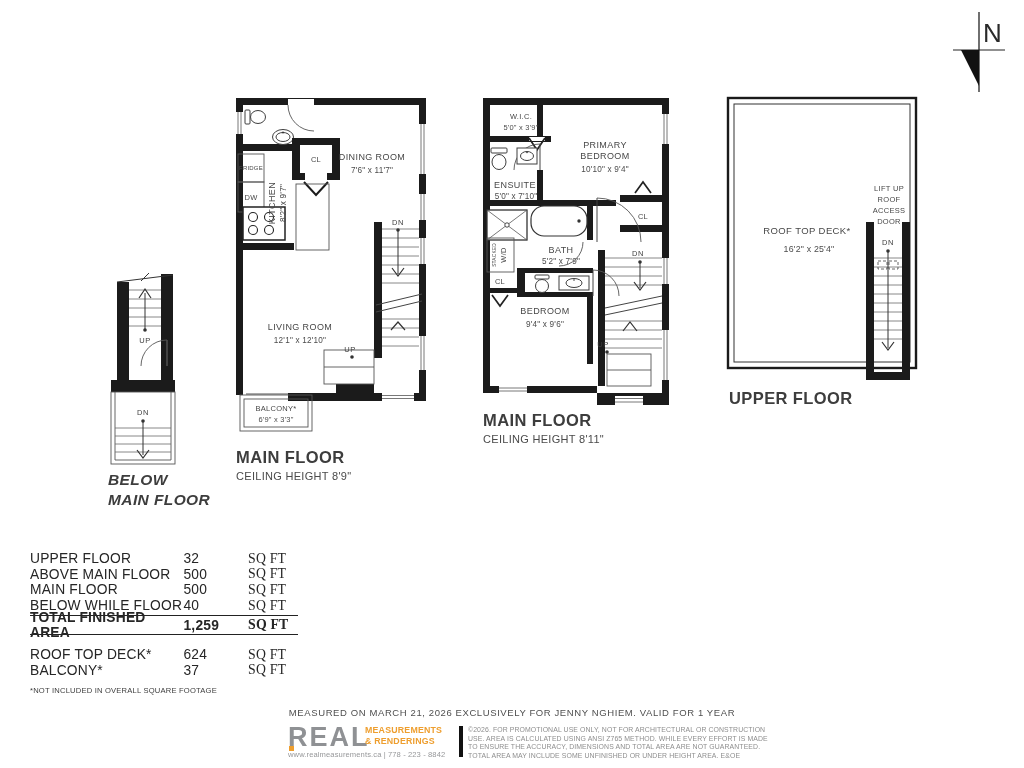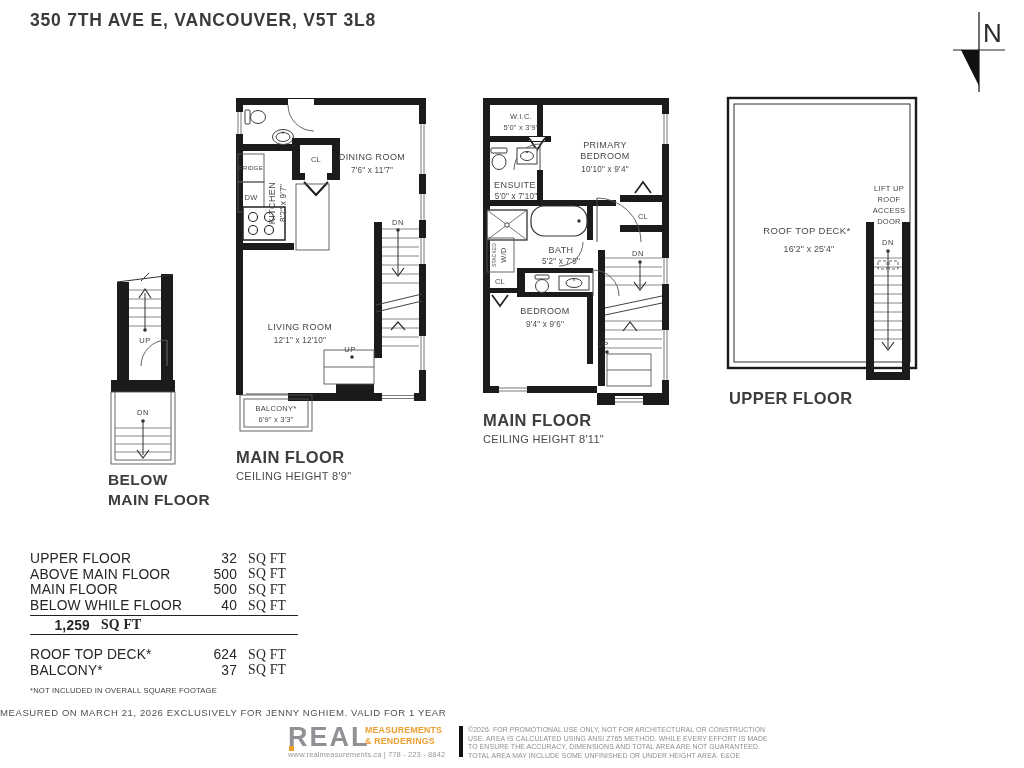--- a/index.html
+++ b/index.html
@@ -7,58 +7,57 @@
          font-family:"Liberation Sans","DejaVu Sans",sans-serif;}
   .abs{position:absolute;}
   
   #address{left:30px;top:10px;font-size:17.5px;font-weight:bold;color:#3a3a3a;letter-spacing:.8px;}
   
   .plan-name{color:#3d3d3d;font-weight:600;font-size:16.5px;letter-spacing:.4px;}
   .plan-ceiling{color:#4a4a4a;font-weight:400;font-size:11px;letter-spacing:.3px;margin-top:3px;}
   #label-main-left{left:236px;top:448px;}
   #label-main-mid{left:483px;top:411px;}
   #label-upper{left:729px;top:389px;}
-  #label-below{left:108px;top:470px;line-height:19.5px;font-size:15.5px;font-weight:600;color:#3d3d3d;letter-spacing:.4px;}
+  #label-below{left:108px;top:470px;line-height:19.5px;font-size:15.5px;font-weight:600;color:#3d3d3d;letter-spacing:.4px;font-style:italic;}
   
   svg text{font-family:"Liberation Sans","DejaVu Sans",sans-serif;}
   .room{font-size:9px;fill:#474747;letter-spacing:.4px;text-anchor:middle;}
   .dims{font-size:8.2px;fill:#4c4c4c;letter-spacing:.2px;text-anchor:middle;}
   .small{font-size:7.5px;fill:#474747;letter-spacing:.3px;text-anchor:middle;}
   .tiny{font-size:6px;fill:#474747;letter-spacing:.2px;text-anchor:middle;}
   .updn{font-size:7.5px;fill:#3f3f3f;letter-spacing:.6px;text-anchor:middle;}
   .wall{fill:#1b1b1b;}
   .thin{stroke:#555;stroke-width:.9;fill:none;}
   .fix{stroke:#3e3e3e;stroke-width:1;fill:#fff;}
   .tread{stroke:#6a6a6a;stroke-width:.8;}
   .arrow{stroke:#333;stroke-width:1.2;fill:none;}
   
   #area-table{left:30px;top:551px;width:268px;color:#262626;}
   .arow{display:flex;height:15.6px;align-items:center;font-size:13.8px;letter-spacing:.2px;}
   .arow .lbl{width:172px;}
-  .arow .val{width:60px;text-align:right;}
+  .arow .val{width:60px;}
   .arow .unit{width:56px;padding-left:11px;font-family:Liberation Serif, serif;}
   .arow.total{font-weight:bold;border-top:1.3px solid #222;border-bottom:1.8px solid #222;height:17.5px;margin-top:2px;}
   .tgap{height:12px;}
   #footnote{font-size:7.6px;color:#3c3c3c;letter-spacing:.2px;margin-top:8px;}
   
-  #measured{left:0;top:707px;width:1024px;text-align:left;font-size:9.5px;color:#4f4f4f;letter-spacing:.6px;}
+  #measured{left:0;top:707px;width:1024px;text-align:center;font-size:9.5px;color:#4f4f4f;letter-spacing:.6px;}
   #logo{left:288px;top:722px;width:172px;height:40px;}
   #logo-wordmark{position:absolute;left:0;top:0;font-size:27px;font-weight:bold;color:#8f9194;letter-spacing:2px;}
   #logo-accent{position:absolute;left:1px;top:24px;width:5px;height:5px;background:#EE9E2E;}
   #logo-sub{position:absolute;left:77px;top:3px;font-size:8.8px;font-weight:bold;color:#EE9E2E;line-height:10.5px;letter-spacing:.2px;}
   #logo-contact{position:absolute;left:0;top:28px;font-size:7.6px;color:#97989a;letter-spacing:.1px;text-align:right;}
   #footer-sep{left:459px;top:726px;width:4px;height:31px;background:#111;}
   #disclaimer{left:468px;top:726px;width:300px;font-size:6.9px;color:#8e8e8e;line-height:8.7px;letter-spacing:.1px;}
 </style>
 </head>
 <body>
 
 <div id="stage">
 
-  <div class="abs" id="address">350 7TH AVE E, VANCOUVER, V5T 3L8</div>
 
   <svg class="abs" style="left:945px;top:4px" width="62" height="96" viewBox="0 0 62 96">
     <line x1="34" y1="8" x2="34" y2="88" stroke="#222" stroke-width="1.3"></line>
     <line x1="8" y1="46" x2="60" y2="46" stroke="#222" stroke-width="1"></line>
     <polygon points="16,46 34,46 34,82" fill="#111"></polygon>
     <text x="38" y="38" font-size="26" fill="#2a2a2a">N</text>
   </svg>
 
   <svg class="abs" style="left:103px;top:262px" width="115" height="210" viewBox="0 0 115 210">
     <g>
@@ -422,20 +421,21 @@
       <span class="lbl">MAIN FLOOR</span>
       <span class="val">500</span>
       <span class="unit">SQ FT</span>
     </div>
     <div class="arow">
       <span class="lbl">BELOW WHILE FLOOR</span>
       <span class="val">40</span>
       <span class="unit">SQ FT</span>
     </div>
     <div class="arow total">
+      <span class="lbl">TOTAL FINISHED AREA</span>
       <span class="val">1,259</span>
       <span class="unit">SQ FT</span>
     </div>
     <div class="tgap"></div>
     <div class="arow">
       <span class="lbl">ROOF TOP DECK*</span>
       <span class="val">624</span>
       <span class="unit">SQ FT</span>
     </div>
     <div class="arow">

